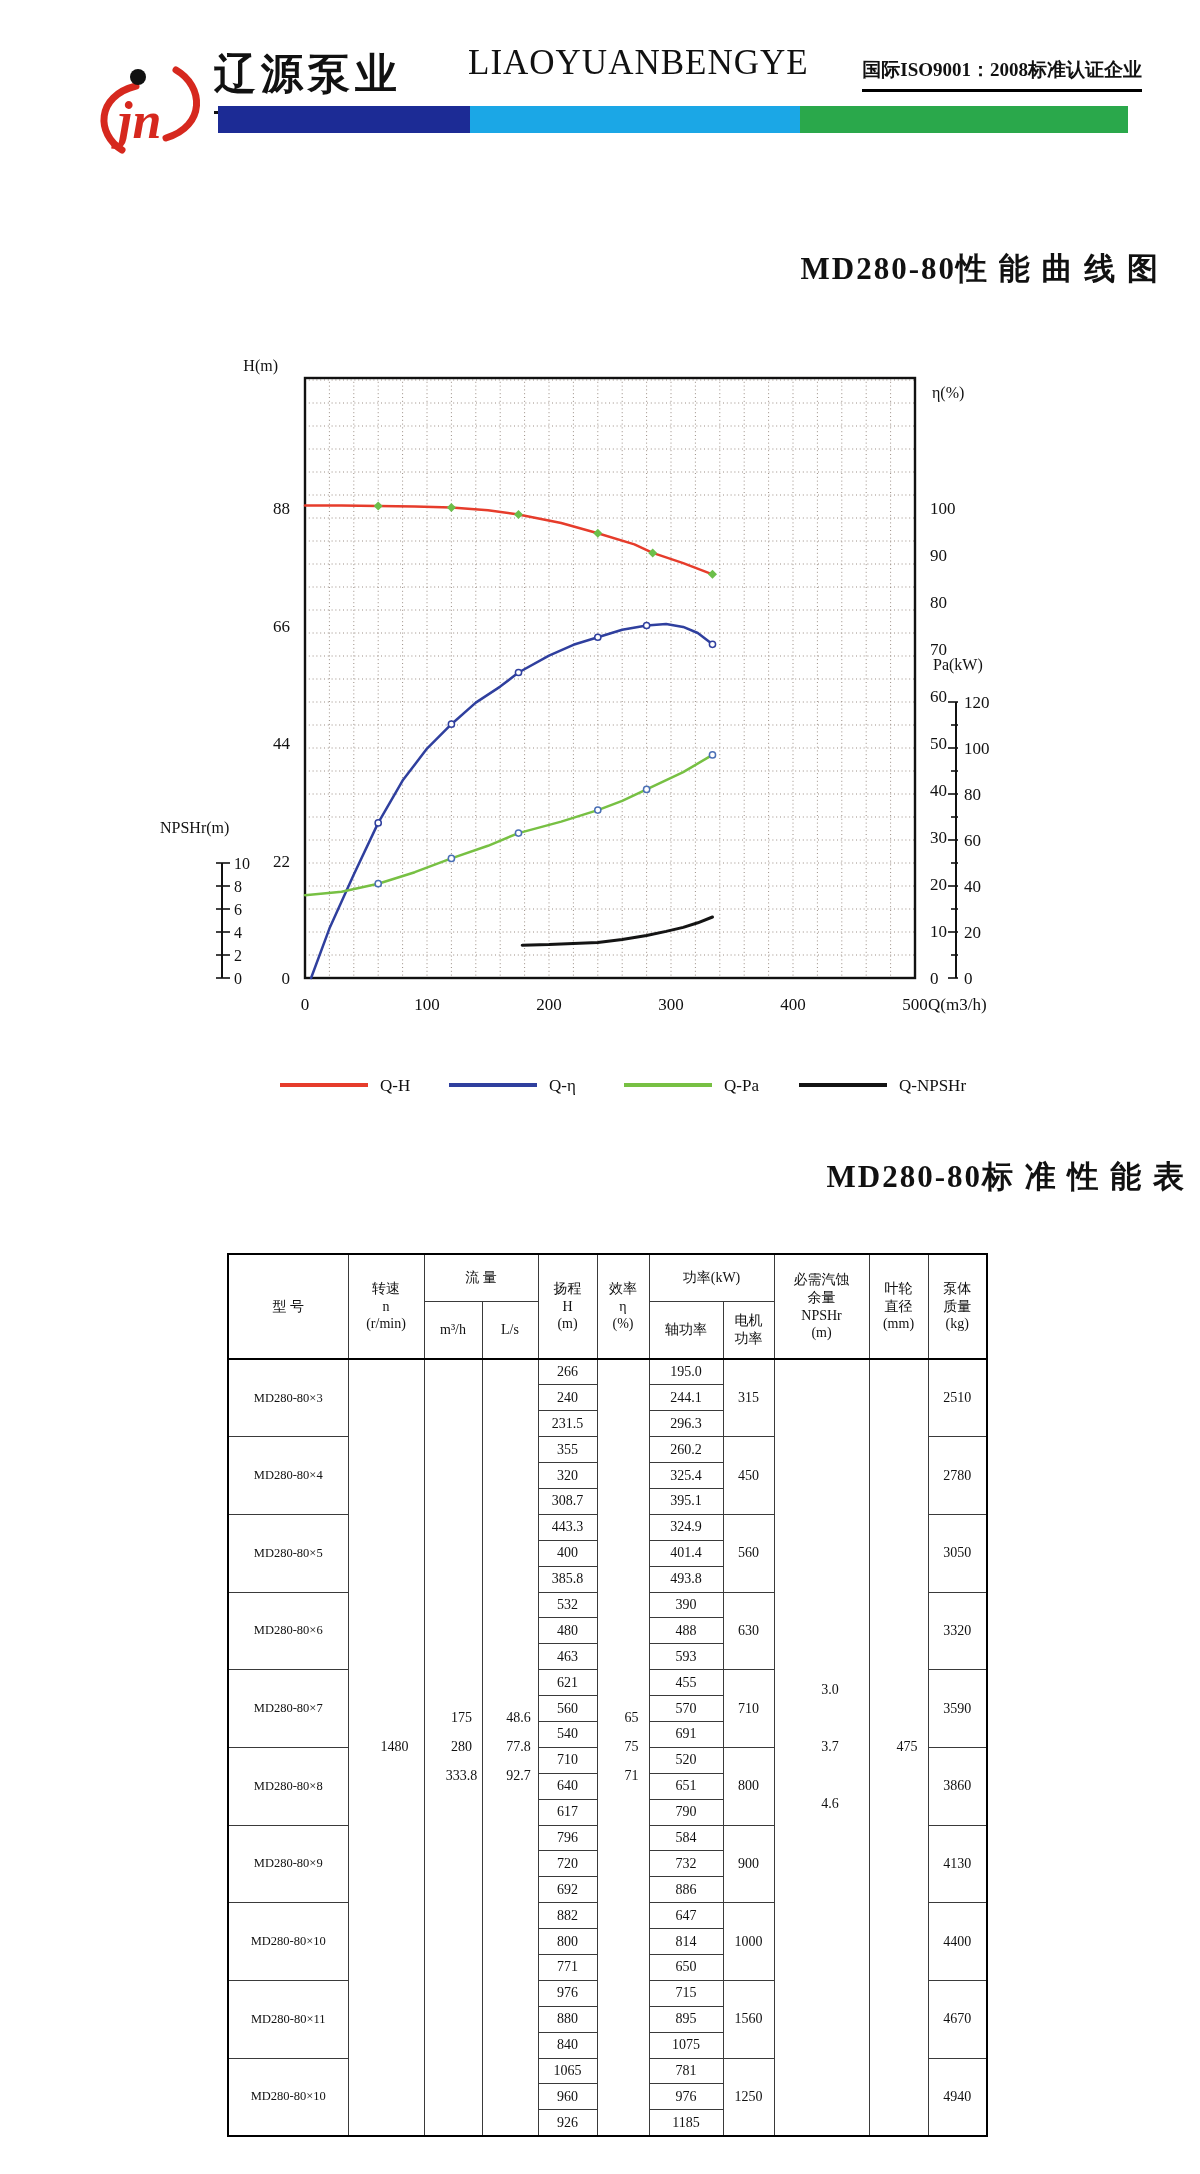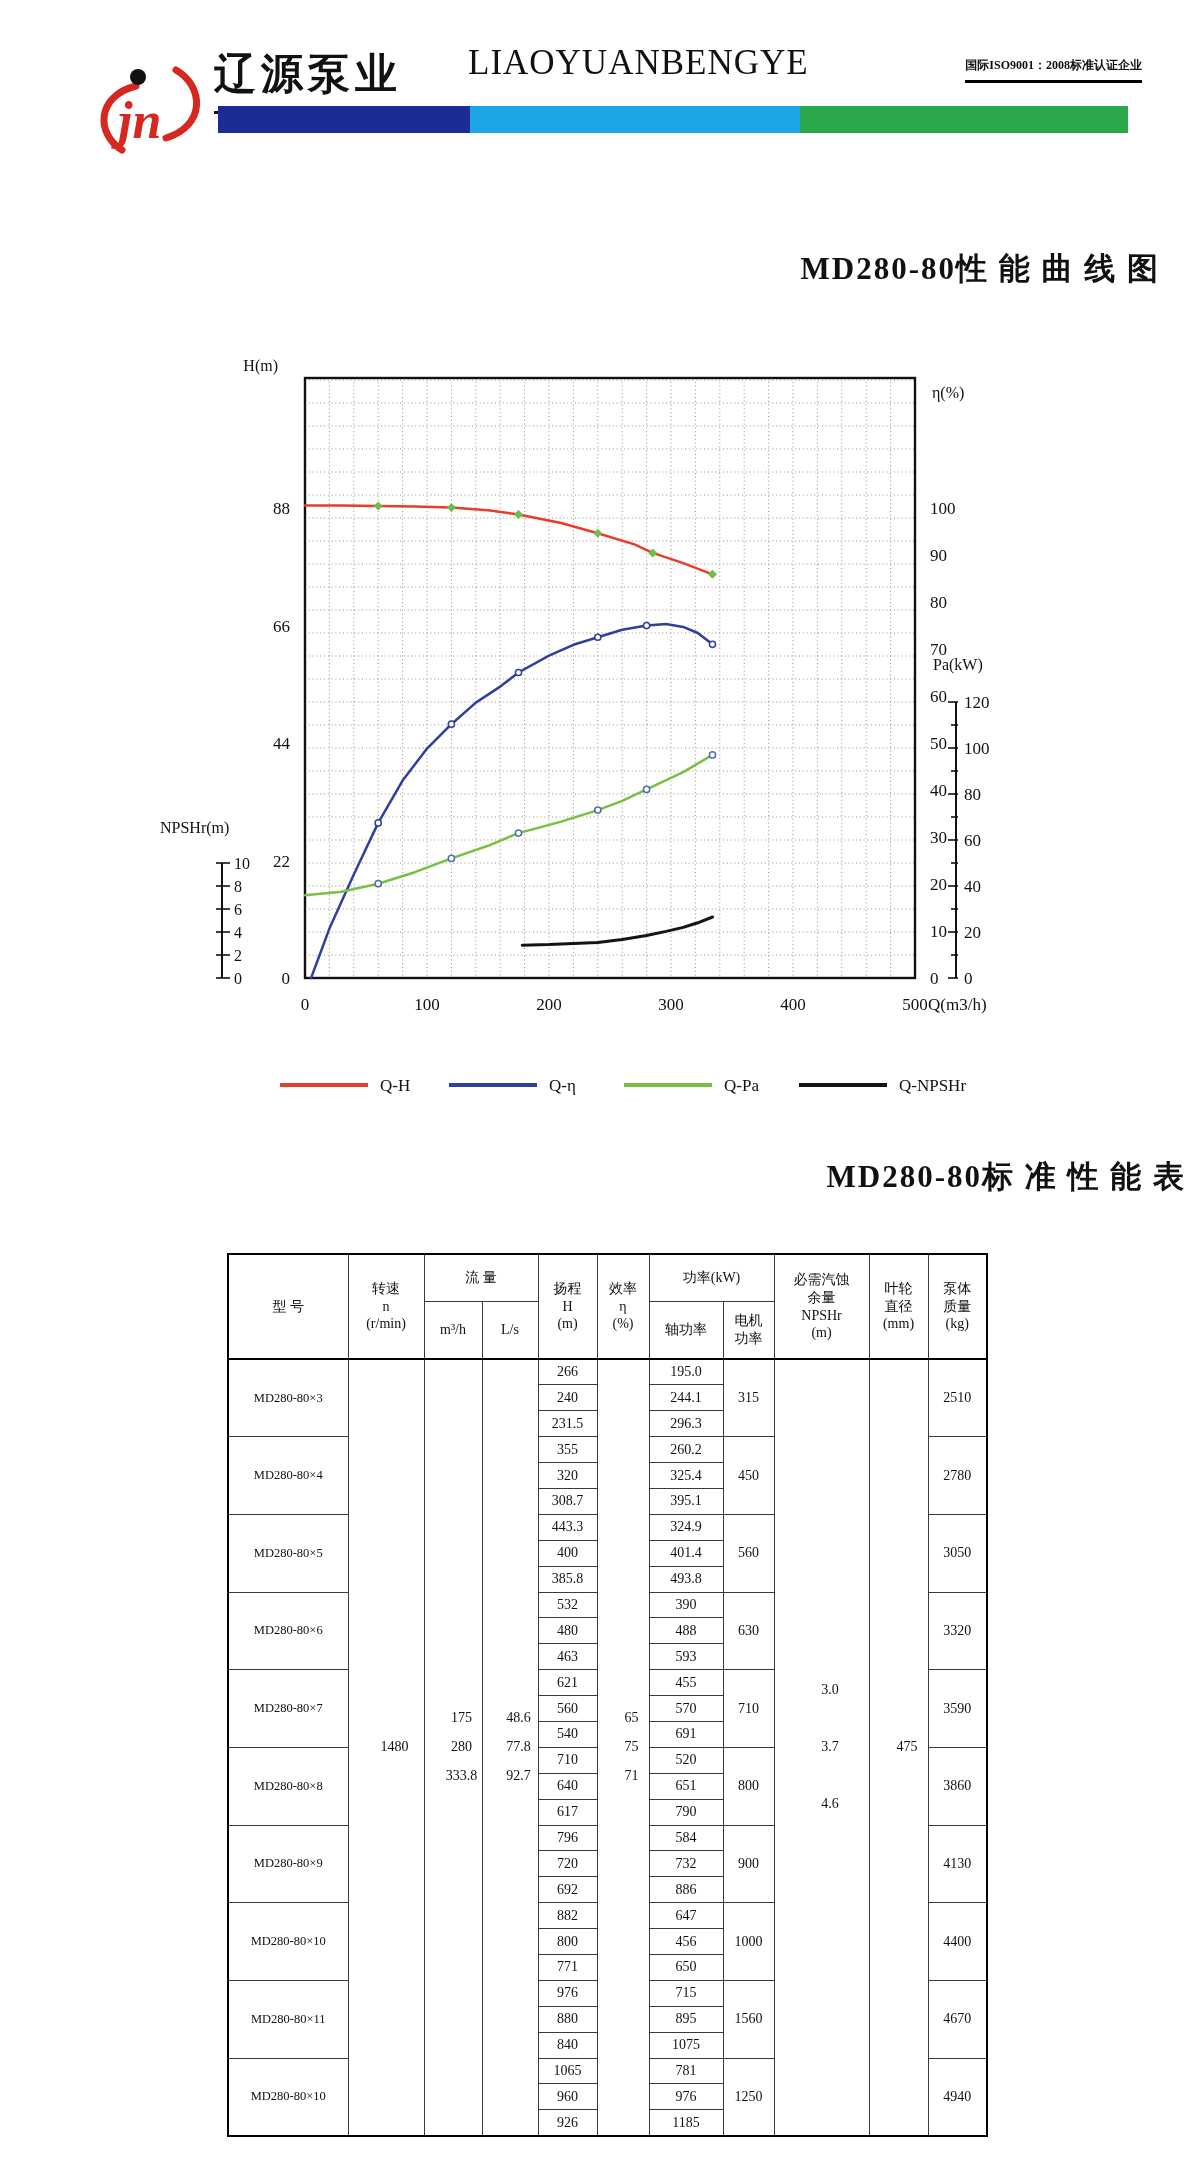--- a/index.html
+++ b/index.html
@@ -4,21 +4,21 @@
 <style>
   html,body{margin:0;padding:0;background:#fff;}
   body{width:1200px;height:2174px;position:relative;font-family:"Liberation Serif",serif;color:#111;}
   .abs{position:absolute;}
 
   
   .logo-box{left:88px;top:60px;width:125px;height:100px;}
   .brand-cn{left:214px;top:50px;font-size:42px;font-weight:bold;letter-spacing:5px;line-height:1.15;
             border-bottom:3px solid #111;padding-bottom:13px;}
   .brand-en{left:468px;top:43px;font-size:35px;letter-spacing:1px;}
-  .iso-text{right:58px;top:57px;font-size:12px;font-weight:bold;border-bottom:3px solid #000;padding-bottom:6px;}
+  .iso-text{right:58px;top:57px;font-size:19px;font-weight:bold;border-bottom:3px solid #000;padding-bottom:6px;}
   .color-bar{left:218px;top:106px;width:910px;height:27px;display:flex;}
   .color-bar span{display:block;height:100%;}
 
   
   .sec-title{left:0;top:248px;width:1160px;text-align:right;font-size:31px;font-weight:bold;letter-spacing:2px;}
   .tbl-title{top:1156px;margin-left:26px;}
 
   
   #curve-svg{left:140px;top:355px;}
   #curve-svg text{font-family:"Liberation Serif",serif;fill:#111;}
@@ -394,21 +394,21 @@
       </tr>
       <tr class="gs">
         <td rowspan="3" class="model">MD280-80×10</td>
         <td>882</td>
         <td>647</td>
         <td rowspan="3">1000</td>
         <td rowspan="3">4400</td>
       </tr>
       <tr>
         <td>800</td>
-        <td>456</td>
+        <td>814</td>
       </tr>
       <tr>
         <td>771</td>
         <td>650</td>
       </tr>
       <tr class="gs">
         <td rowspan="3" class="model">MD280-80×11</td>
         <td>976</td>
         <td>715</td>
         <td rowspan="3">1560</td>

